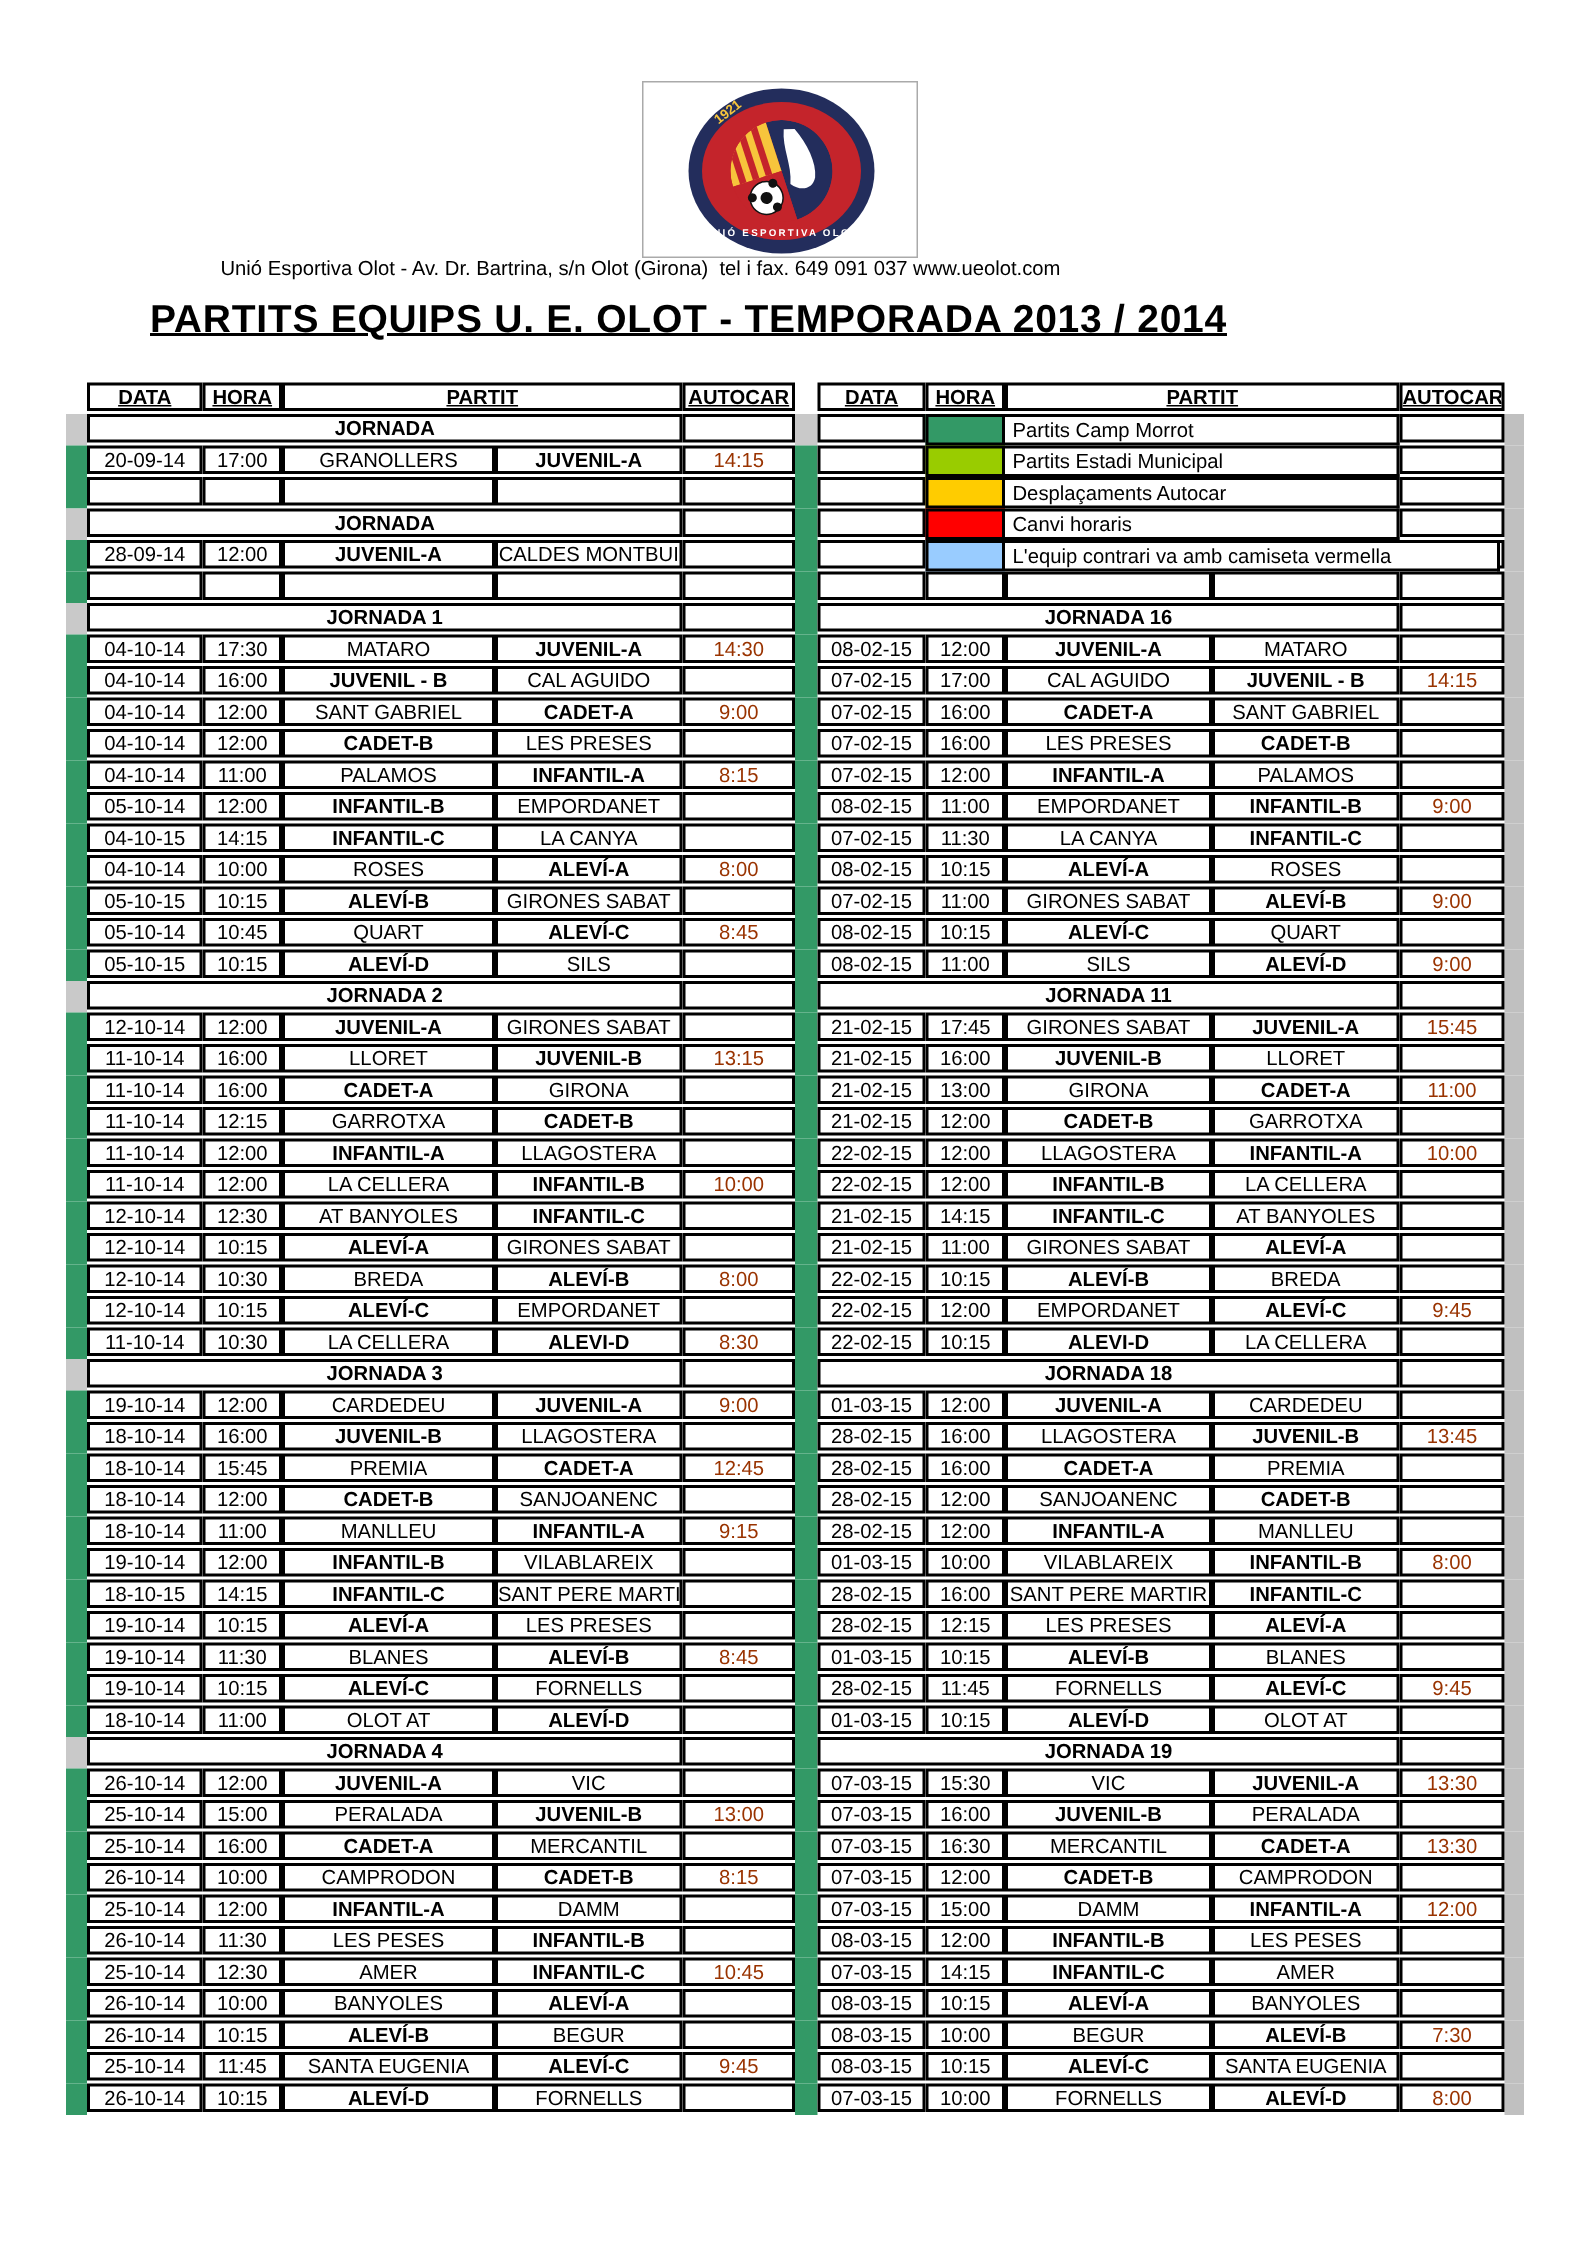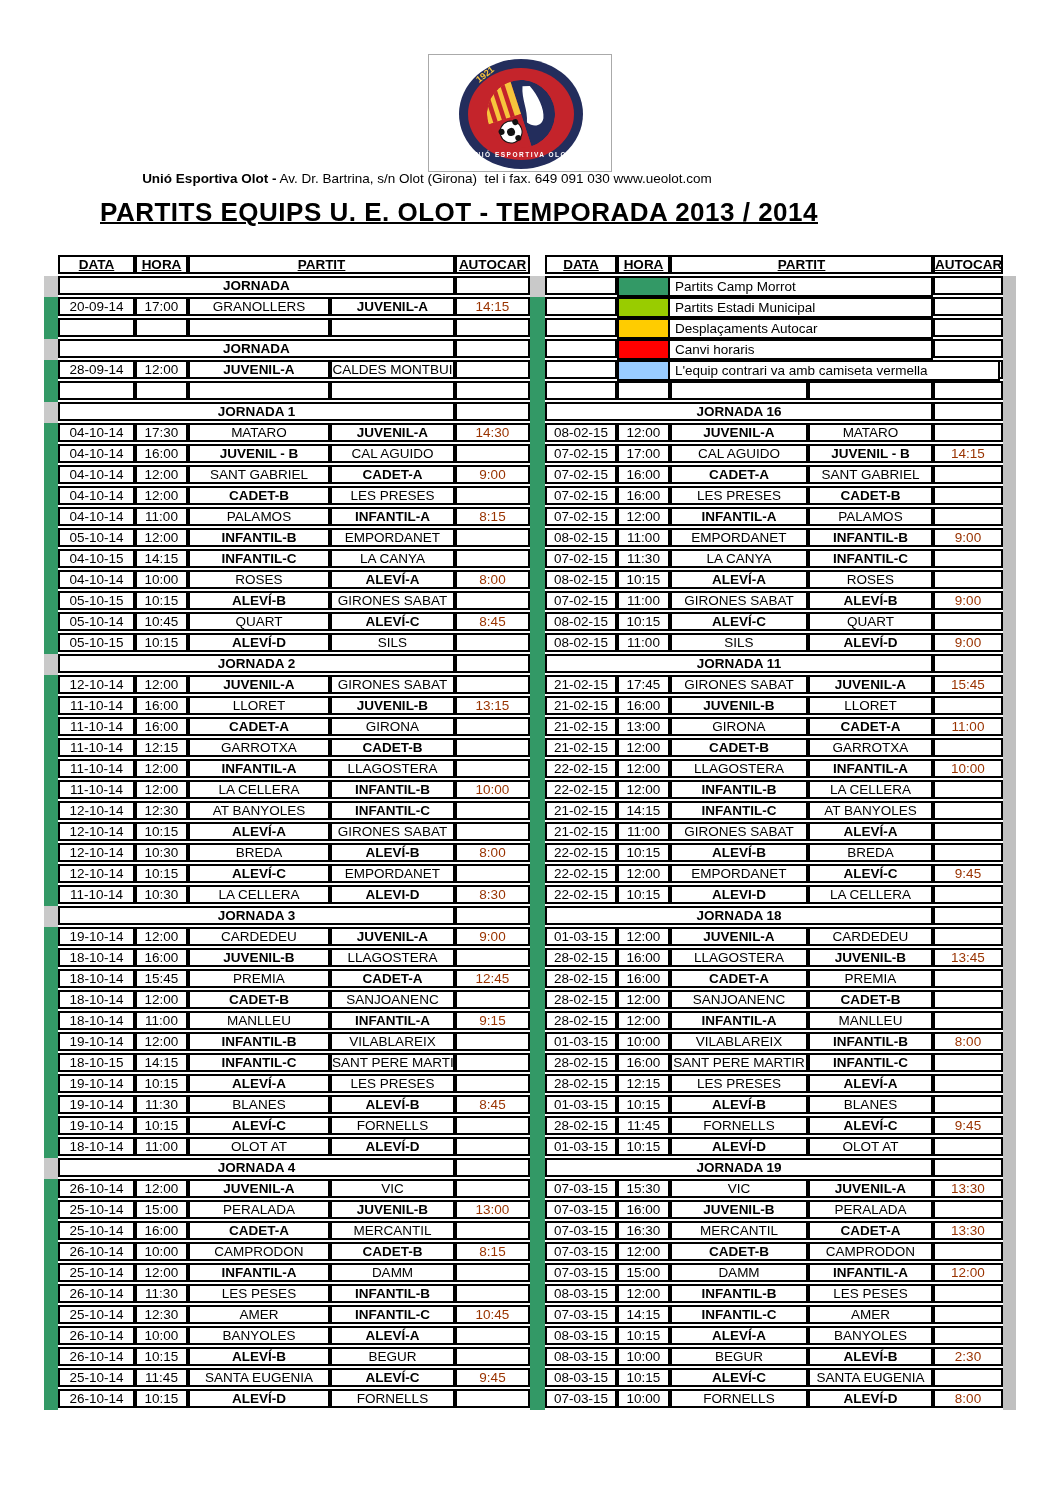--- a/index.html
+++ b/index.html
@@ -10,21 +10,21 @@
   }
   
   .crest-box{
     position:absolute;left:428px;top:54px;width:184px;height:118px;
     background:#fff;border:1px solid #aaa;box-sizing:border-box;
   }
   .address-line{
     position:absolute;left:0;top:171px;width:854px;text-align:center;
     font-size:13.5px;white-space:pre;
   }
-  .address-line .org{font-weight:bold;}
+  .address-line .org{font-weight:normal;}
   .page-title{
     position:absolute;left:100px;top:197px;
     font-size:26px;font-weight:bold;text-decoration:underline;
     text-decoration-thickness:2px;letter-spacing:.5px;white-space:pre;
   }
   
   table.sched{
     position:absolute;border-collapse:separate;border-spacing:0 2px;
     table-layout:fixed;
   }
@@ -80,21 +80,21 @@
       <circle cx="-15" cy="14" r="4" fill="#111"></circle>
       <circle cx="-24" cy="11" r="3" fill="#111"></circle>
       <circle cx="-8" cy="6" r="3" fill="#111"></circle>
       <circle cx="-10" cy="22" r="3" fill="#111"></circle>
     </g>
     <text x="50" y="28" transform="rotate(-38 50 28)" font-size="9" font-weight="bold" fill="#f7c53c">1921</text>
     <text x="92" y="102" text-anchor="middle" font-size="6.5" font-weight="bold" fill="#ffffff" letter-spacing="1.5">UNIÓ ESPORTIVA OLOT</text>
   </svg>
 </div>
 
-<div class="address-line"><span class="org">Unió Esportiva Olot -</span><span> Av. Dr. Bartrina, s/n Olot (Girona)  tel i fax. 649 091 030 www.ueolot.com</span></div>
+<div class="address-line"><span class="org">Unió Esportiva Olot -</span><span> Av. Dr. Bartrina, s/n Olot (Girona)  tel i fax. 649 091 037 www.ueolot.com</span></div>
 
 <div class="page-title">PARTITS EQUIPS U. E. OLOT - TEMPORADA 2013 / 2014</div>
 
 <div class="strip" id="strip-left" style="left:44px;top:276px;width:14px;">
     <div style="background: rgb(201, 201, 201);"></div>
     <div style="background: rgb(51, 153, 102);"></div>
     <div style="background: rgb(51, 153, 102);"></div>
     <div style="background: rgb(201, 201, 201);"></div>
     <div style="background: rgb(51, 153, 102);"></div>
     <div style="background: rgb(51, 153, 102);"></div>
@@ -996,21 +996,21 @@
         <td class="hora">10:15</td>
         <td class="team team-b">ALEVÍ-A</td>
         <td class="team">BANYOLES</td>
         <td class="bus"></td>
       </tr>
       <tr>
         <td class="date">08-03-15</td>
         <td class="hora">10:00</td>
         <td class="team">BEGUR</td>
         <td class="team team-b">ALEVÍ-B</td>
-        <td class="bus-y">2:30</td>
+        <td class="bus-y">7:30</td>
       </tr>
       <tr>
         <td class="date">08-03-15</td>
         <td class="hora">10:15</td>
         <td class="team team-b">ALEVÍ-C</td>
         <td class="team">SANTA EUGENIA</td>
         <td class="bus"></td>
       </tr>
       <tr>
         <td class="date">07-03-15</td>

